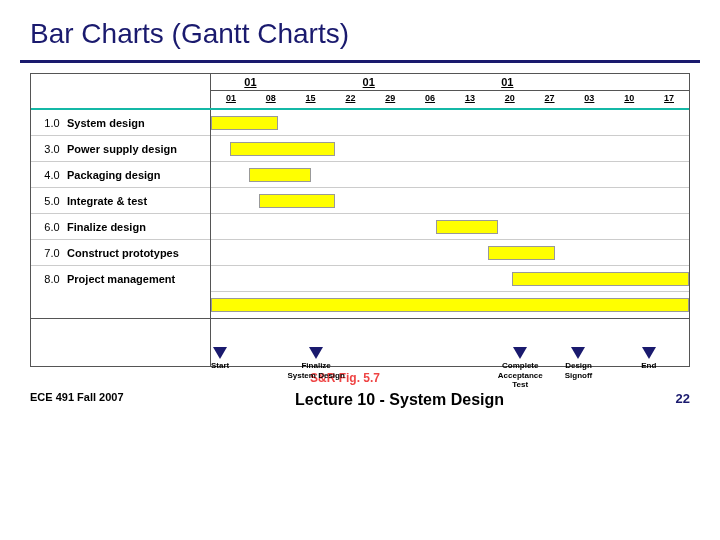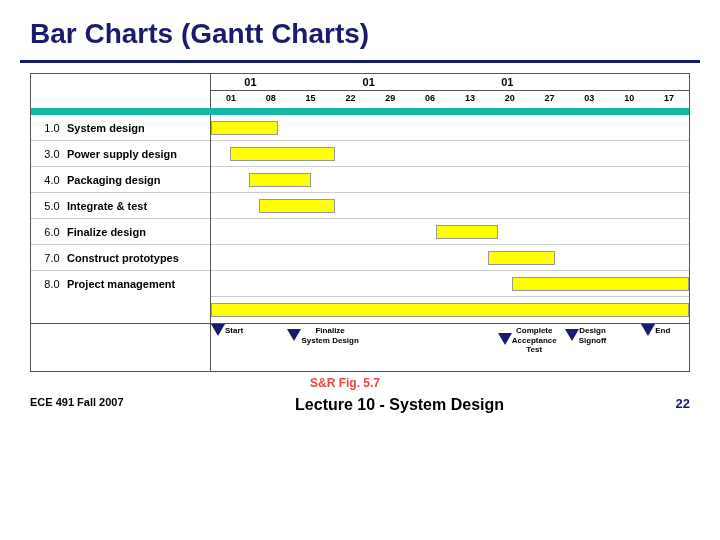--- a/index.html
+++ b/index.html
@@ -6,37 +6,38 @@
     body {
       width: 720px;
       height: 540px;
       background: #fff;
       font-family: Arial, sans-serif;
       overflow: hidden;
       position: relative;
     }
     .page-title {
       font-size: 28px;
-      font-weight: bold;
+      font-weight: normal;
       color: #1a1a6e;
       padding: 18px 30px 10px 30px;
     }
     .divider {
       height: 3px;
       background: #1a1a6e;
       margin: 0 20px 10px 20px;
     }
     .chart-container {
       margin: 8px 30px 0 30px;
       border: 1px solid #555;
       position: relative;
     }
     .chart-header {
       display: flex;
-      border-bottom: 7px solid #14b8a6;
+      border-bottom: 2px solid #14b8a6;
+      text-decoration: underline;
     }
     .label-col {
       width: 180px;
       min-width: 180px;
       border-right: 1px solid #555;
     }
     .gantt-header {
       flex: 1;
       position: relative;
     }
@@ -104,25 +105,26 @@
       height: 14px;
       top: 6px;
     }
     .bar-yellow {
       background: #ffff00;
       border: 1px solid #999;
     }
     .milestone {
       position: absolute;
       display: flex;
-      flex-direction: row;
+      flex-direction: column;
       align-items: center;
       font-size: 8px;
       font-weight: bold;
       color: #000;
+      margin-top: 28px;
     }
     .milestone-arrow {
       width: 0;
       height: 0;
       border-left: 7px solid transparent;
       border-right: 7px solid transparent;
       border-top: 12px solid #1a1a6e;
     }
     .milestone-label {
       text-align: center;

